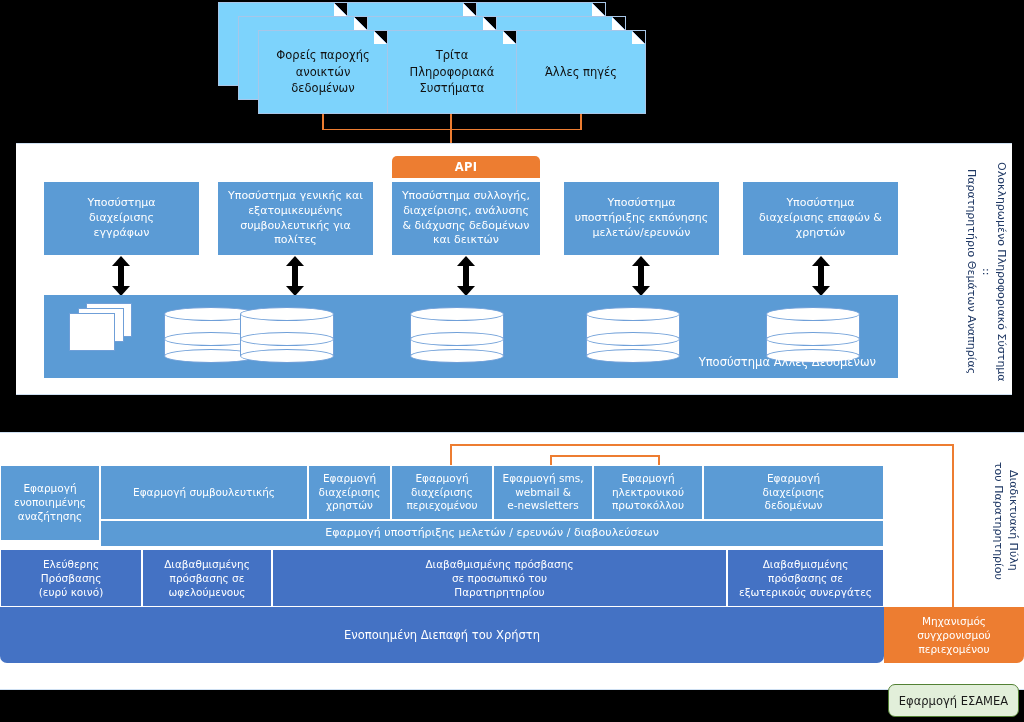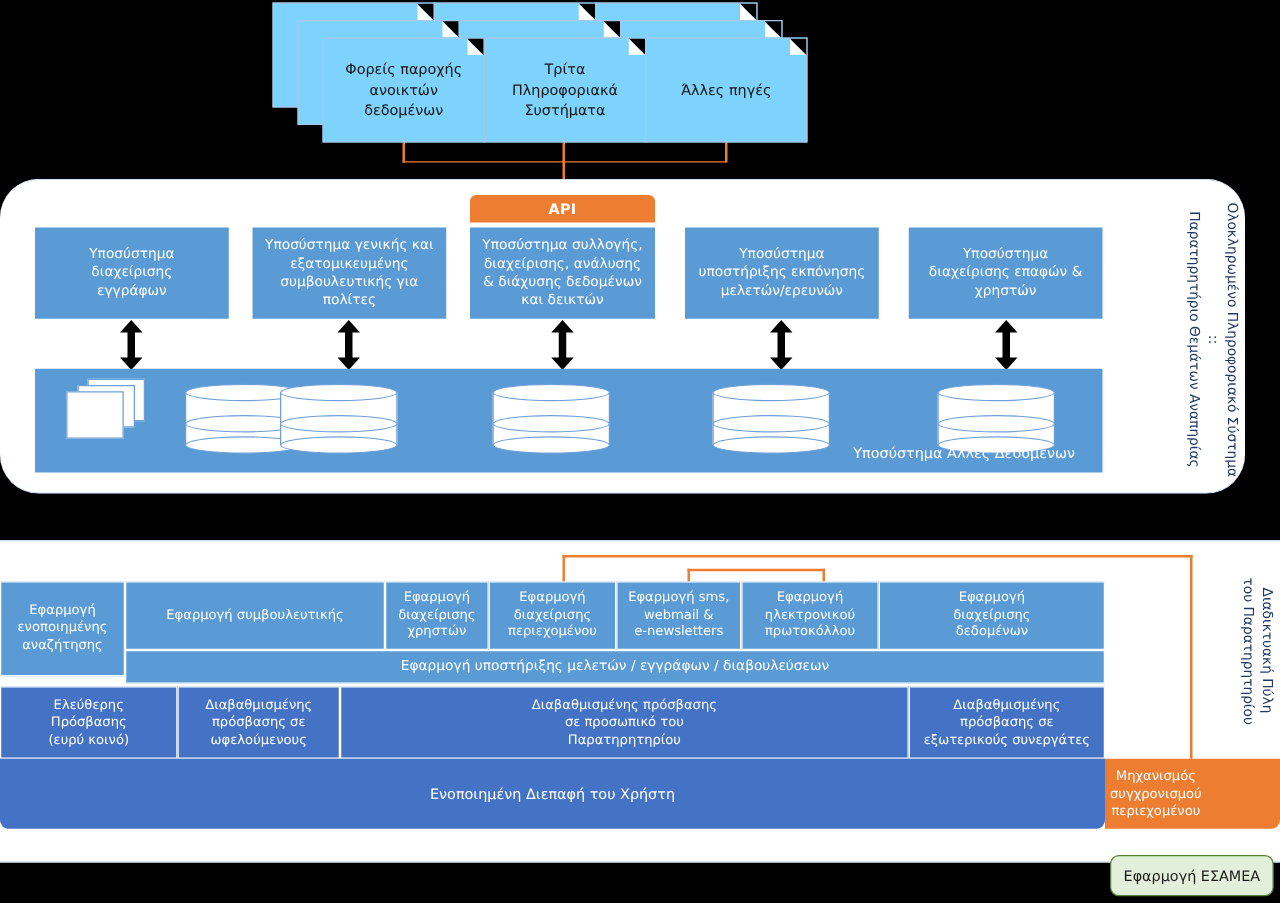--- a/index.html
+++ b/index.html
@@ -34,23 +34,23 @@
     text-align: center;
     font-size: 11.5px; color: #111; line-height: 1.45;
     padding: 2px 6px;
   }
 
   
   .oline { position: absolute; background: #ED7D31; }
 
   
   #mid-band {
-    position: absolute; left: 0; top: 143px; width: 996px; height: 252px;
+    position: absolute; left: 16px; top: 143px; width: 996px; height: 252px;
     background: #ffffff;
-    border-top: 1px solid #cfe0f2; border-bottom: 1px solid #cfe0f2; border-radius: 31px;
+    border-top: 1px solid #cfe0f2; border-bottom: 1px solid #cfe0f2;
   }
   .api-box {
     position: absolute;
     background: #ED7D31;
     border-radius: 5px 5px 0 0;
     color: #fff; font-size: 11.5px; font-weight: 600;
     display: flex; align-items: center; justify-content: center;
     letter-spacing: .3px;
   }
   .sub-box {
@@ -146,21 +146,21 @@
     background: #4472C4;
     border-radius: 0 0 7px 7px;
     color: #fff; font-size: 11.5px;
     display: flex; align-items: center; justify-content: center;
   }
   .sync-box {
     position: absolute;
     background: #ED7D31;
     border-radius: 0 0 7px 0;
     color: #fff; font-size: 10.5px;
-    display: flex; align-items: center; 
+    display: flex; align-items: center; justify-content: center;
     text-align: center; line-height: 1.36; padding: 2px 4px;
   }
   .site-box {
     position: absolute;
     background: #E2EFDA;
     border: 1px solid #538135;
     border-radius: 7px;
     color: #1a1a1a; font-size: 11.5px;
     display: flex; align-items: center; justify-content: center;
     text-align: center;
@@ -315,21 +315,21 @@
       <span>Εφαρμογή sms,<br>webmail &amp;<br>e-newsletters</span>
     </div>
     <div class="app-cell" style="left:593px; top:32px; width:110px; height:55px;">
       <span>Εφαρμογή<br>ηλεκτρονικού<br>πρωτοκόλλου</span>
     </div>
     <div class="app-cell" style="left:703px; top:32px; width:181px; height:55px;">
       <span>Εφαρμογή<br>διαχείρισης<br>δεδομένων</span>
     </div>
 
     <div class="app-cell" style="left:100px; top:87px; width:784px; height:27px; font-size:11px;">
-      <span>Εφαρμογή υποστήριξης μελετών / εγγράφων / διαβουλεύσεων</span>
+      <span>Εφαρμογή υποστήριξης μελετών / ερευνών / διαβουλεύσεων</span>
     </div>
 
     <div class="acc-cell" style="left:0px;   top:116px; width:142px; height:58px;">
       <span>Ελεύθερης<br>Πρόσβασης<br>(ευρύ κοινό)</span>
     </div>
     <div class="acc-cell" style="left:142px; top:116px; width:130px; height:58px;">
       <span>Διαβαθμισμένης<br>πρόσβασης σε<br>ωφελούμενους</span>
     </div>
     <div class="acc-cell" style="left:272px; top:116px; width:455px; height:58px;text-align:center;">
       <span>Διαβαθμισμένης πρόσβασης<br>σε προσωπικό του<br>Παρατηρητηρίου</span>

